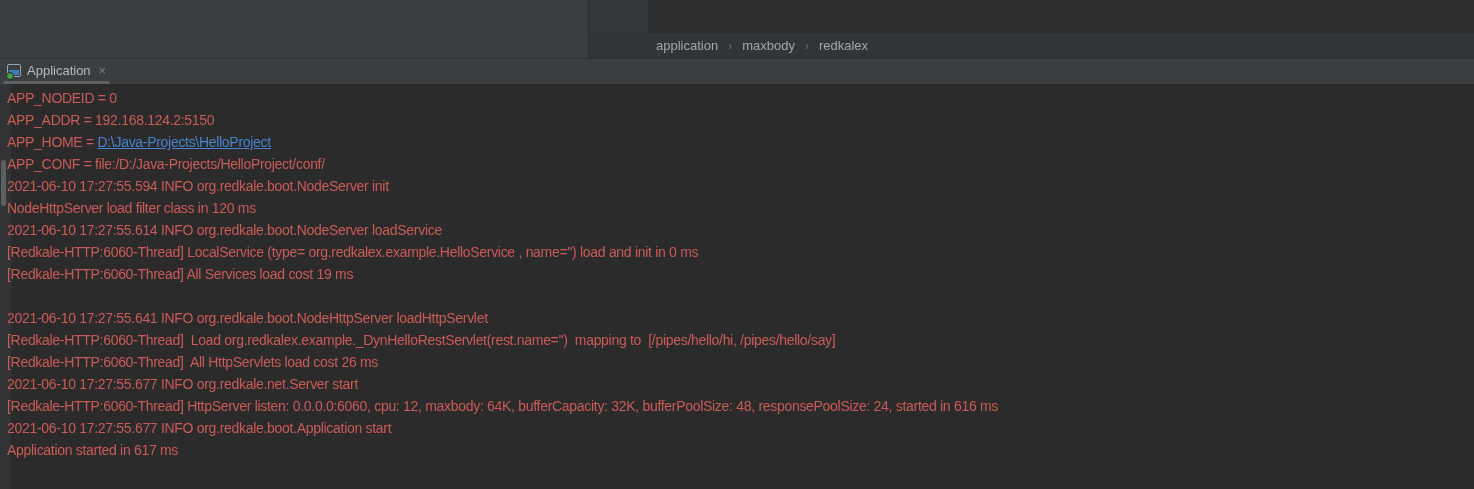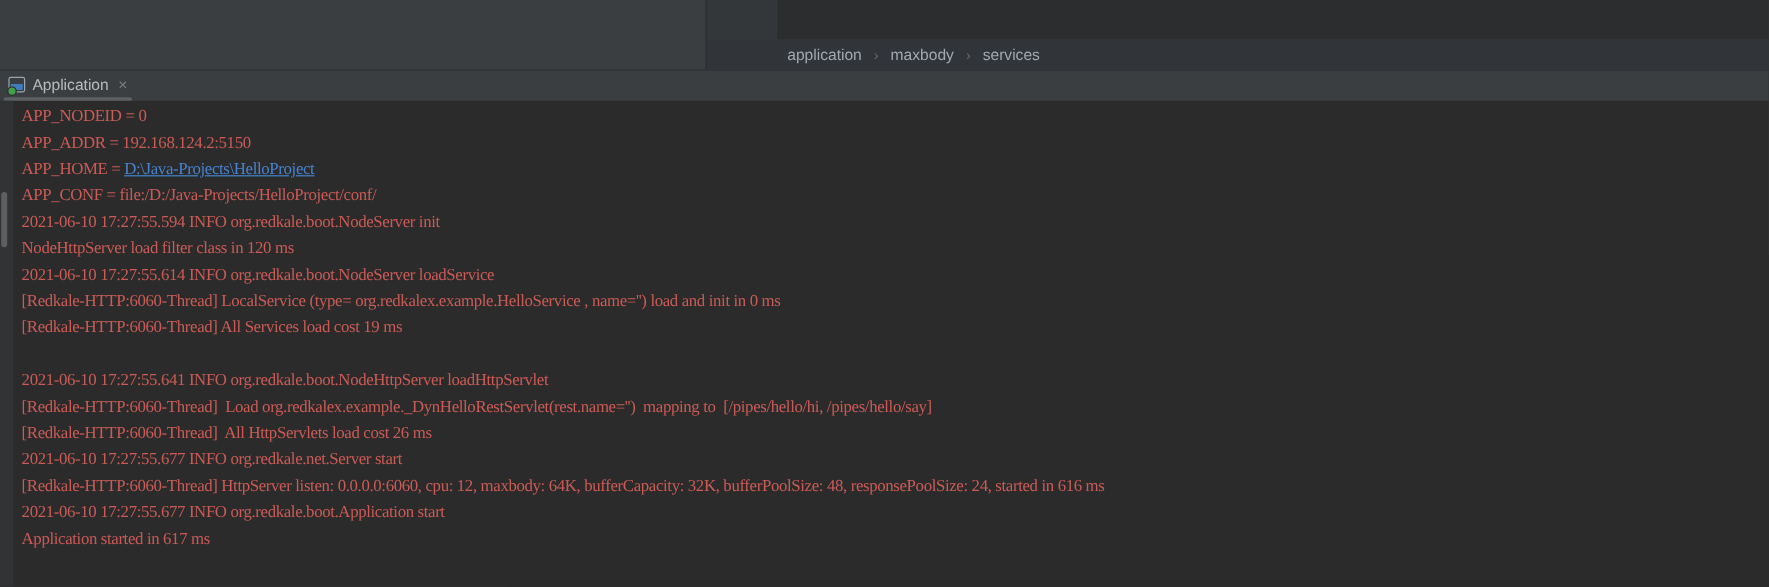--- a/index.html
+++ b/index.html
@@ -1,18 +1,18 @@
 <!DOCTYPE html>
 <html><head>
 <meta charset="utf-8">
 <style>
   html,body{margin:0;padding:0;background:#1e1e1e;}
   .screen{
     position:relative;width:1474px;height:489px;overflow:hidden;
-    background:#404040;font-family:"Liberation Sans",sans-serif;
+    background:#fdba74;font-family:"Liberation Sans",sans-serif;
     -webkit-font-smoothing:antialiased;
   }
   
   .pane-left{position:absolute;left:0;top:0;width:588px;height:58px;background:#3b3e40;border-right:1px solid #2a2a2a;}
   .strip-mid{position:absolute;left:589px;top:0;width:59px;height:33px;background:#34373a;border-right:1px solid #2a2a2a;}
   .strip-right{position:absolute;left:649px;top:0;width:825px;height:33px;background:#2b2d2f;}
   .breadcrumb-bar{
     position:absolute;left:589px;top:33px;width:885px;height:25px;background:#313539;
     display:flex;align-items:center;padding-left:67px;box-sizing:border-box;
     font-size:13px;color:#a1a8ae;
@@ -27,42 +27,42 @@
   .tab-underline{position:absolute;left:3px;top:22px;width:107px;height:4px;background:#5d6062;border-radius:2px;}
   .console-icon{position:relative;width:14px;height:13px;display:inline-block;}
   .console-icon .win{position:absolute;left:0;top:0;width:12px;height:11px;border:1px solid #9aa5ad;border-radius:2px;background:#3a3e41;}
   .console-icon .scr{position:absolute;left:2px;top:6px;width:10px;height:5px;background:#3f7cba;border-radius:0 0 1px 1px;}
   .console-icon .dot{position:absolute;left:-1px;top:8px;width:6px;height:6px;background:#43a047;border:1px solid #2b2b2b;border-radius:50%;}
   
   .console{position:absolute;left:0;top:84px;width:1474px;height:405px;background:#2b2b2b;}
   .gutter{position:absolute;left:0;top:0;width:11px;height:405px;background:#313335;}
   .gutter-thumb{position:absolute;left:1px;top:76px;width:5px;height:46px;background:#5d6062;border-radius:3px;}
   .lines{
-    position:absolute;left:18px;top:3px;
-    font-family:Liberation Serif, serif;
+    position:absolute;left:7px;top:3px;
+    font-family:Liberation Sans, sans-serif;
     font-size:14px;line-height:22px;letter-spacing:-0.3px;
     color:#cb5b56;white-space:pre;
   }
   .line{height:22px;}
   .file-link{color:#4783cf;text-decoration:underline;cursor:pointer;}
 </style>
 </head>
 <body>
 
 <div class="screen">
 
   <div class="pane-left"></div>
   <div class="strip-mid"></div>
   <div class="strip-right"></div>
   <div class="breadcrumb-bar" id="breadcrumb-bar">
       <span class="crumb">application</span>
       <span class="crumb-sep">›</span>
       <span class="crumb">maxbody</span>
       <span class="crumb-sep">›</span>
-      <span class="crumb">services</span>
+      <span class="crumb">redkalex</span>
     </div>
 
   <div class="tab-bar">
     <div class="tab">
       <span class="console-icon">
         <span class="win"></span>
           <span class="scr"></span>
           <span class="dot"></span>
       </span>
       <span class="tab-label">Application</span>

